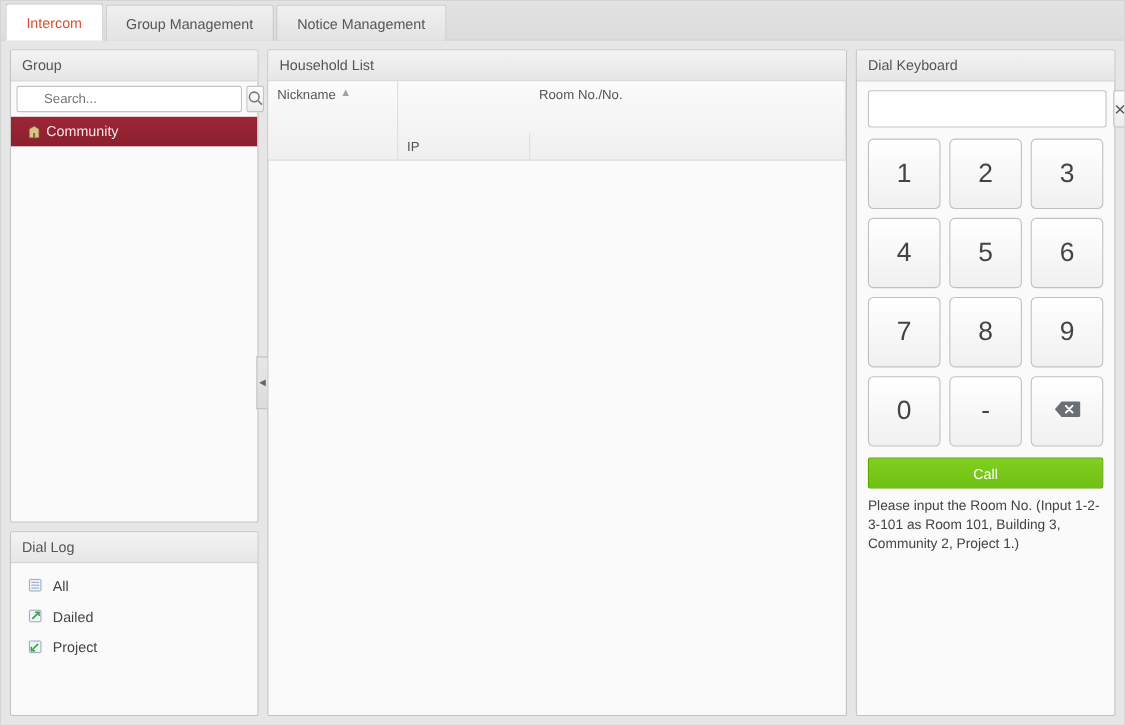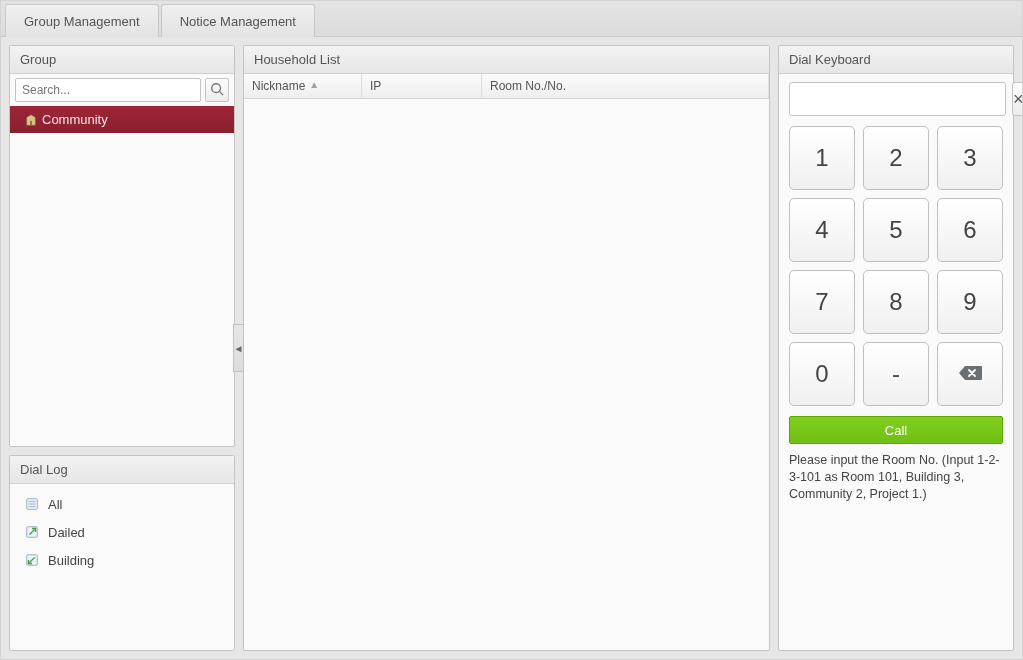--- a/index.html
+++ b/index.html
@@ -80,21 +80,21 @@
 
   .search-row {
     display: flex;
     padding: 4px 5px;
     gap: 4px;
   }
   .search-row input {
     flex: 1;
     border: 1px solid #c4c4c4;
     border-radius: 2px;
-    padding: 4px 6px;
+    padding: 4px 24px;
     font-size: 12px;
     color: #b91c1c;
     background: #fff;
   }
   .search-row button {
     width: 24px;
     border: 1px solid #c4c4c4;
     border-radius: 2px;
     background: linear-gradient(#fdfdfd,#ececec);
     cursor: pointer;
@@ -114,21 +114,21 @@
     padding: 6px 14px;
     cursor: pointer;
     font-size: 13px;
   }
   .tree-item.selected {
     background: linear-gradient(#9d2636,#8b1f2e);
     color: #f5e5e5;
   }
   .tree-item .node-icon { width:14px; display:flex; align-items:center; justify-content:center;}
 
-  .dial-log-panel { height: 196px; }
+  .dial-log-panel { height: 168px; }
   .dial-log-list { padding: 6px 0; }
   .dial-log-item {
     display: flex;
     align-items: center;
     gap: 8px;
     padding: 6px 14px;
     cursor: pointer;
     color: #444;
   }
   .dl-icon {
@@ -169,21 +169,21 @@
   }
   .th {
     padding: 5px 8px;
     border-right: 1px solid #dedede;
     display: flex;
     align-items: flex-start;
     gap: 4px;
     cursor:pointer;
   }
   .th-nickname { width: 118px; }
-  .th-ip       { width: 120px; }
+  .th-ip       { width: 120px; margin-top: 47px; }
   .th-room     { flex:1; border-right:1px solid #dedede; }
   .sort-arrow { color:#9aa3aa; font-size:10px; }
 
   
   .right-col { width: 236px; }
   .dial-panel { height: 100%; }
   .dial-body { padding: 8px 10px; display:flex; flex-direction:column; }
   .dial-display-row { display:flex; gap:6px; margin-bottom:10px; }
   .dial-display {
     flex:1;
@@ -235,20 +235,21 @@
     margin-top:8px;
     color:#444;
     font-size:12.5px;
     line-height:1.35;
   }
 </style>
 </head>
 <body>
 
 <div class="tabs">
+  <div class="tab active"><span>Intercom</span></div>
   <div class="tab"><span>Group Management</span></div>
   <div class="tab"><span>Notice Management</span></div>
 </div>
 
 <div class="workarea">
 
   <div class="left-col">
     <div class="panel group-panel">
       <div class="panel-header">Group</div>
       <div class="search-row">
@@ -300,21 +301,21 @@
           <span>Dailed</span>
         </div>
         <div class="dial-log-item">
           <span class="dl-icon">
             <svg width="14" height="14" viewBox="0 0 16 16">
                 <rect x="2" y="2" width="12" height="12" rx="1" fill="#eef3f8" stroke="#8fa6bf"></rect>
                 <path d="M11 5 L5 11" stroke="#3aa23a" stroke-width="1.6"></path>
                 <path d="M4 8 L4 12 L8 12" fill="none" stroke="#3aa23a" stroke-width="1.6"></path>
               </svg>
           </span>
-          <span>Building</span>
+          <span>Project</span>
         </div>
       </div>
     </div>
   </div>
 
   <div class="center-col">
     <div class="splitter">
       <span>◄</span>
     </div>
     <div class="panel household-panel">

